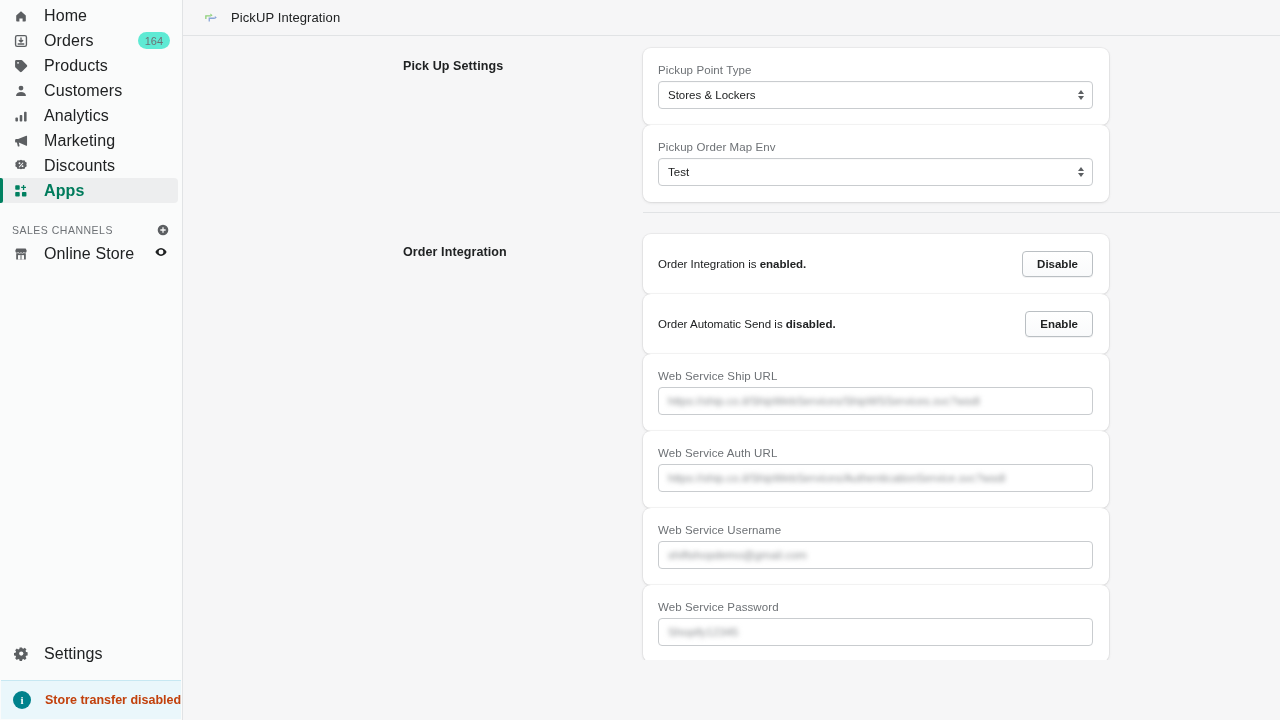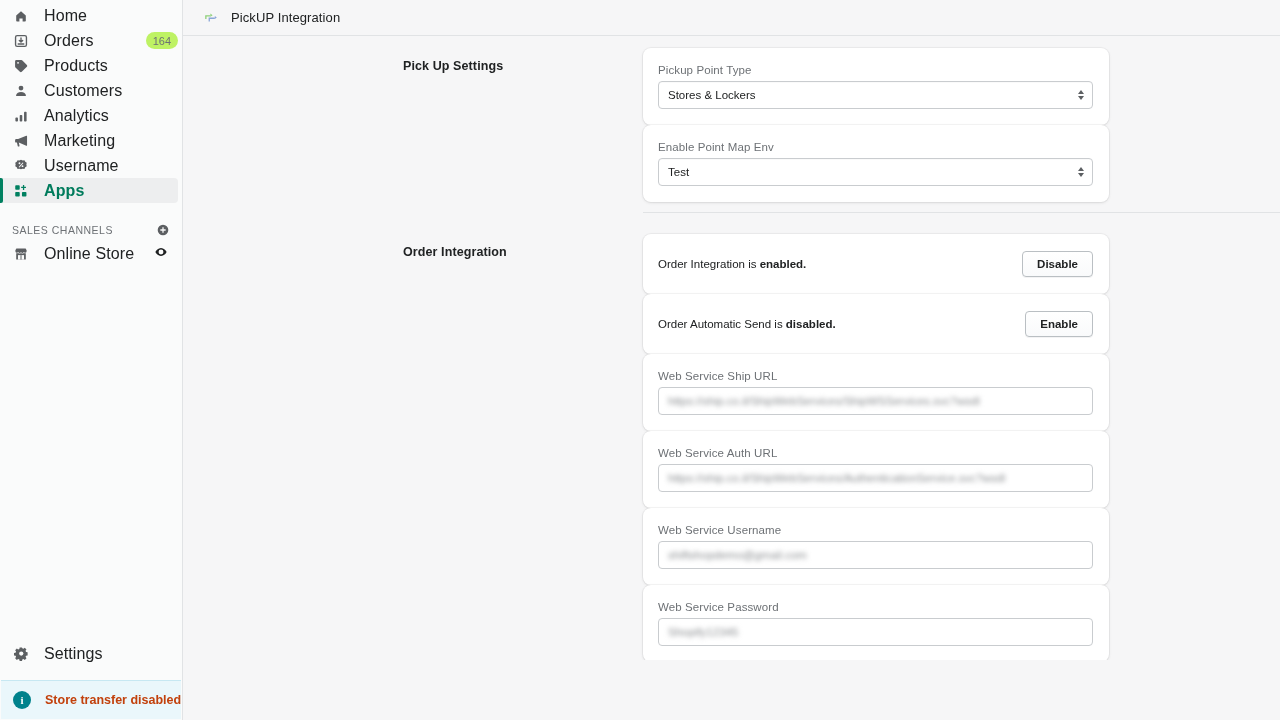--- a/index.html
+++ b/index.html
@@ -43,22 +43,22 @@
     white-space: nowrap;
   }
   .nav-item.active { background: #edeeef; }
   .nav-item.active::before {
     content: ""; position: absolute; left: 0; top: 0; bottom: 0;
     width: 3px; background: #008060; border-radius: 0 2px 2px 0;
   }
   .nav-item.active .lbl { color: #007b5c; font-weight: 600; }
   .nav-item.active .ico { color: #008060; }
   .badge {
-    margin-left: auto; margin-right: 0;
-    background: #bef264; color: #6d7175;
+    margin-left: auto; margin-right: 8px;
+    background: #5eead4; color: #6d7175;
     border-radius: 10px;
     font-size: 11px; line-height: 16px;
     padding: 1px 7px 0 7px;
     min-width: 26px; text-align: left;
   }
 
   .section-head {
     display: flex; align-items: center;
     height: 22px; margin-top: 16px;
     padding: 0 12px 0 12px;
@@ -291,21 +291,21 @@
         <span class="ico">
           <svg viewBox="0 0 20 20" width="16" height="16" fill="currentColor">
               <path d="M10 2.2 12.1 3l2.2-.2 1 2 1.9 1.2-.5 2.2.5 2.2-1.9 1.2-1 2-2.2-.2L10 14.2 7.9 13.4l-2.2.2-1-2L2.8 10.4l.5-2.2-.5-2.2 1.9-1.2 1-2 2.2.2L10 2.2Z"></path>
               <g fill="#fafbfb">
                 <circle cx="8.1" cy="6.6" r="1.15"></circle>
                 <circle cx="11.9" cy="10.2" r="1.15"></circle>
                 <path d="M12.1 5.5 7.1 11.1l.95.85 5-5.6z"></path>
               </g>
             </svg>
         </span>
-        <span class="lbl">Username</span>
+        <span class="lbl">Discounts</span>
       </div>
 
       <div class="nav-item active">
         <span class="ico">
           <svg viewBox="0 0 20 20" width="16" height="16" fill="currentColor">
               <rect x="2.8" y="2.8" width="5.6" height="5.6" rx="1"></rect>
               <rect x="2.8" y="11.2" width="5.6" height="5.6" rx="1"></rect>
               <rect x="11.2" y="11.2" width="5.6" height="5.6" rx="1"></rect>
               <path d="M14 2.6v2.2h2.2v1.6H14v2.2h-1.6V6.4h-2.2V4.8h2.2V2.6H14Z"></path>
             </svg>
@@ -393,21 +393,21 @@
                   <span>Stores &amp; Lockers</span>
                 </div>
                 <span class="stepper">
                   <span class="tri up"></span>
                     <span class="tri dn"></span>
                 </span>
               </div>
             </div>
 
             <div class="card">
-              <div class="field-label">Enable Point Map Env</div>
+              <div class="field-label">Pickup Order Map Env</div>
               <div class="select-wrap">
                 <div class="select-box">
                   <span>Test</span>
                 </div>
                 <span class="stepper">
                   <span class="tri up"></span>
                     <span class="tri dn"></span>
                 </span>
               </div>
             </div>

